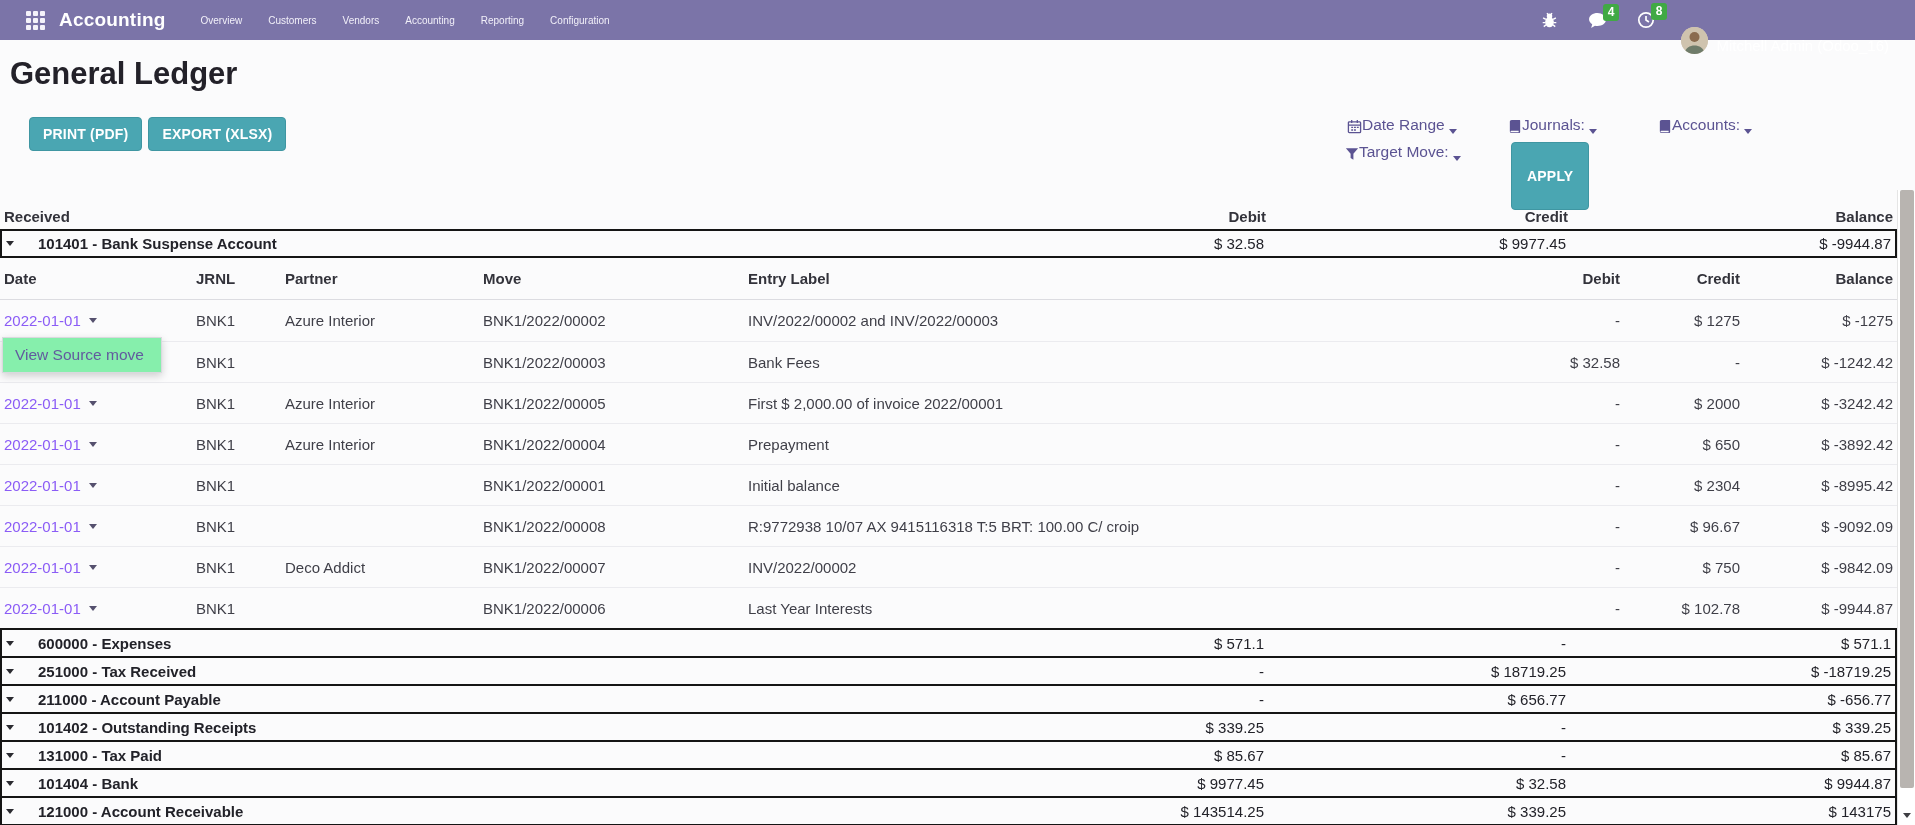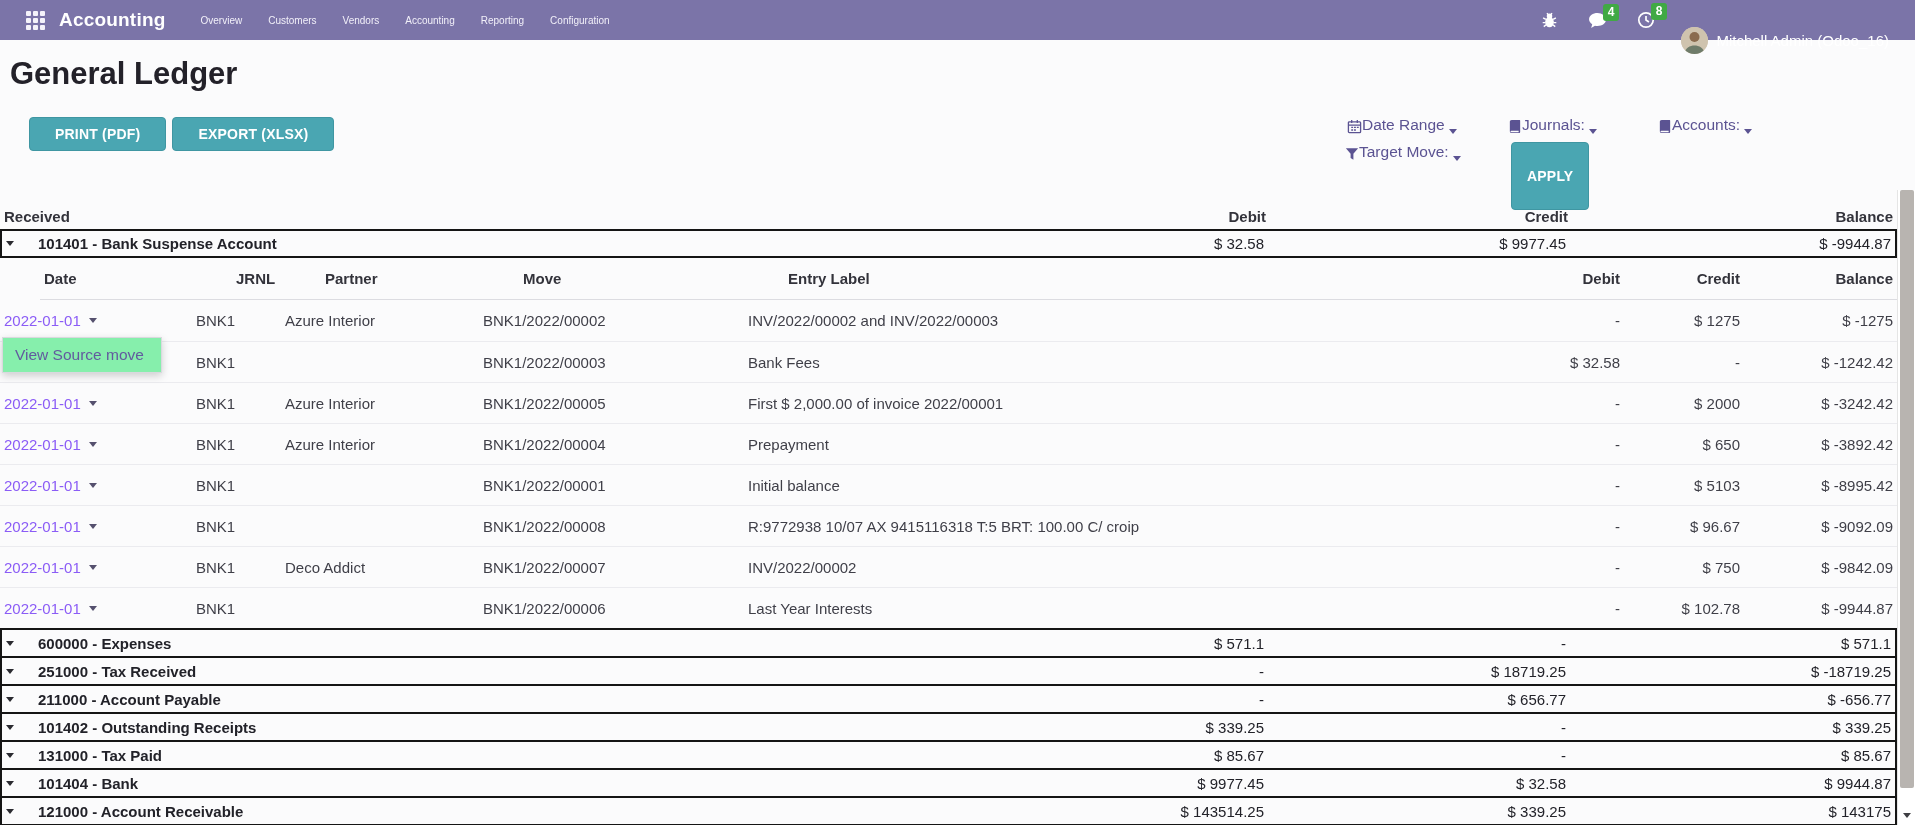--- a/index.html
+++ b/index.html
@@ -26,21 +26,21 @@
     font-size:12px; font-weight:700; line-height:1; padding:2px 5px 3px; border-radius:3px;
   }
   .avatar { width:27px; height:27px; border-radius:50%; overflow:hidden; background:#d9cdbd; margin-left:6px; }
   .username { font-size:15px; margin:0 6px 0 8px; white-space:nowrap; cursor:pointer; }
 
   
   .page-title { position:absolute; left:10px; top:56px; font-size:31px; font-weight:700; color:#232129; }
   .action-buttons { position:absolute; left:29px; top:117px; display:flex; gap:6px; }
   .btn-teal {
     background:#4aa6b2; border:1px solid #3f96a2; color:#fff; font-family:inherit;
-    font-size:14px; font-weight:700; padding:8px 25px; border-radius:4px; cursor:pointer; letter-spacing:.2px;
+    font-size:14px; font-weight:700; padding:8px 13px; border-radius:4px; cursor:pointer; letter-spacing:.2px;
   }
   .btn-apply { position:absolute; left:1511px; top:142px; padding:25px 15px; }
 
   
   .filter-link {
     position:absolute; color:#5b5392; font-size:15.5px; display:flex; align-items:flex-end; 
     cursor:pointer; white-space:nowrap;
   }
   .filter-link svg { display:block; }
   .caret {
@@ -66,21 +66,21 @@
   .c-label{flex:1;} .c-debit{width:110px;text-align:right;} .c-credit{width:120px;text-align:right;}
   .c-balance{width:153px;text-align:right;}
 
   .thead   { height:26px; font-weight:700; color:#33333b; }
   .group   { height:29px; border:2px solid #151515; color:#222229; background:#fbfbfc; }
   .group-b { height:30px; }
   .group-b + .group-b { margin-top:-2px; }
   .group .col-account { font-weight:700; display:flex; align-items:center; gap:24px; }
   .g-caret { display:inline-block; width:0; height:0; border-left:4px solid transparent;
     border-right:4px solid transparent; border-top:5px solid #2a2a30; }
-  .subhead { height:42px; font-weight:700; color:#33333b; border-bottom:1px solid #dcdce1;margin-left:40px; }
+  .subhead { height:42px; font-weight:700; color:#33333b; border-bottom:1px solid #dcdce1; }
   .entry   { height:41px; }
   .entry + .entry { border-top:1px solid #ebebef; }
   .date-link { color:#8b5cf6; cursor:pointer; display:inline-flex; align-items:center; text-decoration:none; }
   .date-link .caret { border-top-color:#55506e; margin-left:8px; }
   .hidden-date .date-link { visibility:hidden; }
 
   
   .ctx-menu {
     position:absolute; left:2px; top:337px; width:160px; background:#86efac;
     border:1px solid #d9d9de; box-shadow:0 3px 8px rgba(0,0,0,.18); z-index:10;
@@ -130,21 +130,21 @@
         </svg>
       <span class="badge">4</span>
     </div>
     <div class="nav-ico">
       <svg width="18" height="18" viewBox="0 0 16 16" fill="none" stroke="#fff" stroke-width="1.5">
         <circle cx="8" cy="8" r="6.4"></circle>
           <path d="M8 4.4V8l2.6 1.8"></path>
       </svg>
       <span class="badge">8</span>
     </div>
-    <div style="display:flex;align-items:center;margin-top:41px;">
+    <div style="display:flex;align-items:flex-end;margin-top:41px;">
       <div class="avatar">
         <svg width="27" height="27" viewBox="0 0 27 27">
           <rect width="27" height="27" fill="#cfc3ae"></rect>
           <circle cx="13.5" cy="10" r="5" fill="#8a6b4e"></circle>
           <path d="M3 27c1-6 6-8.5 10.5-8.5S23 21 24 27z" fill="#6f7c6a"></path>
         </svg>
       </div>
       <span class="username">Mitchell Admin (Odoo_16)</span>
     </div>
   </div>
@@ -272,21 +272,21 @@
   <div class="row8 entry">
     <div class="cell c-date"><a class="date-link">
           <span>2022-01-01</span>
           <span class="caret"></span>
         </a></div>
     <div class="cell c-jrnl">BNK1</div>
     <div class="cell c-partner"></div>
     <div class="cell c-move">BNK1/2022/00001</div>
     <div class="cell c-label">Initial balance</div>
     <div class="cell c-debit">-</div>
-    <div class="cell c-credit">$ 5103</div>
+    <div class="cell c-credit">$ 2304</div>
     <div class="cell c-balance">$ -8995.42</div>
   </div>
   <div class="row8 entry">
     <div class="cell c-date"><a class="date-link">
           <span>2022-01-01</span>
           <span class="caret"></span>
         </a></div>
     <div class="cell c-jrnl">BNK1</div>
     <div class="cell c-partner"></div>
     <div class="cell c-move">BNK1/2022/00008</div>

